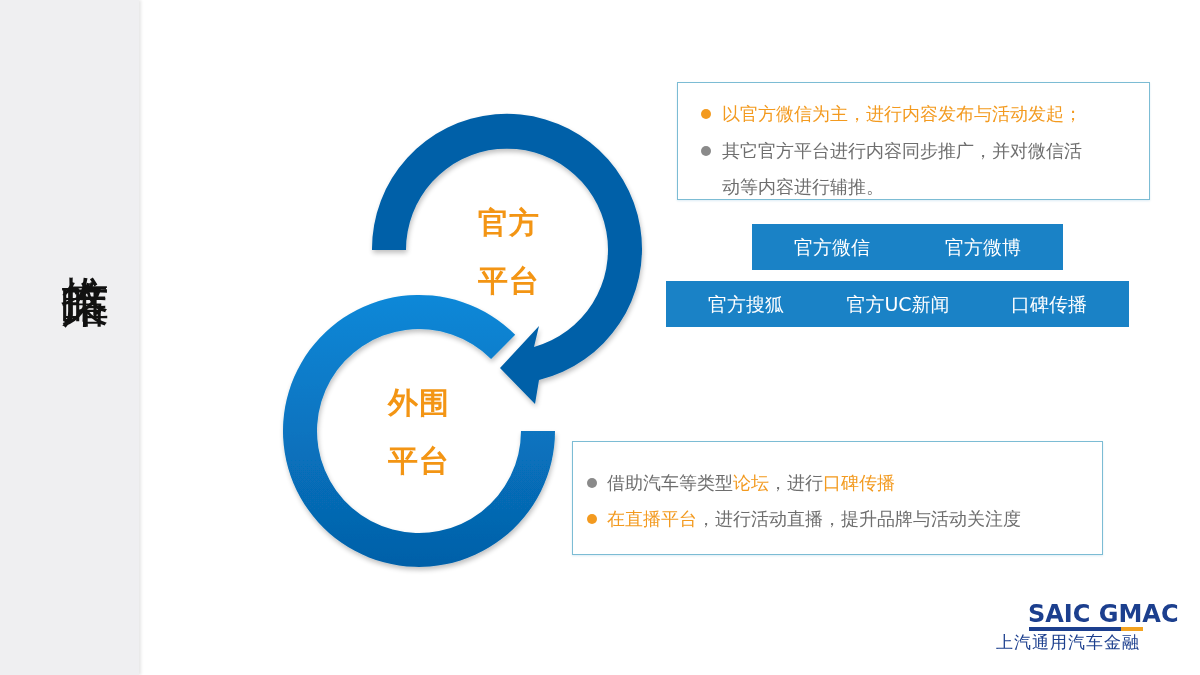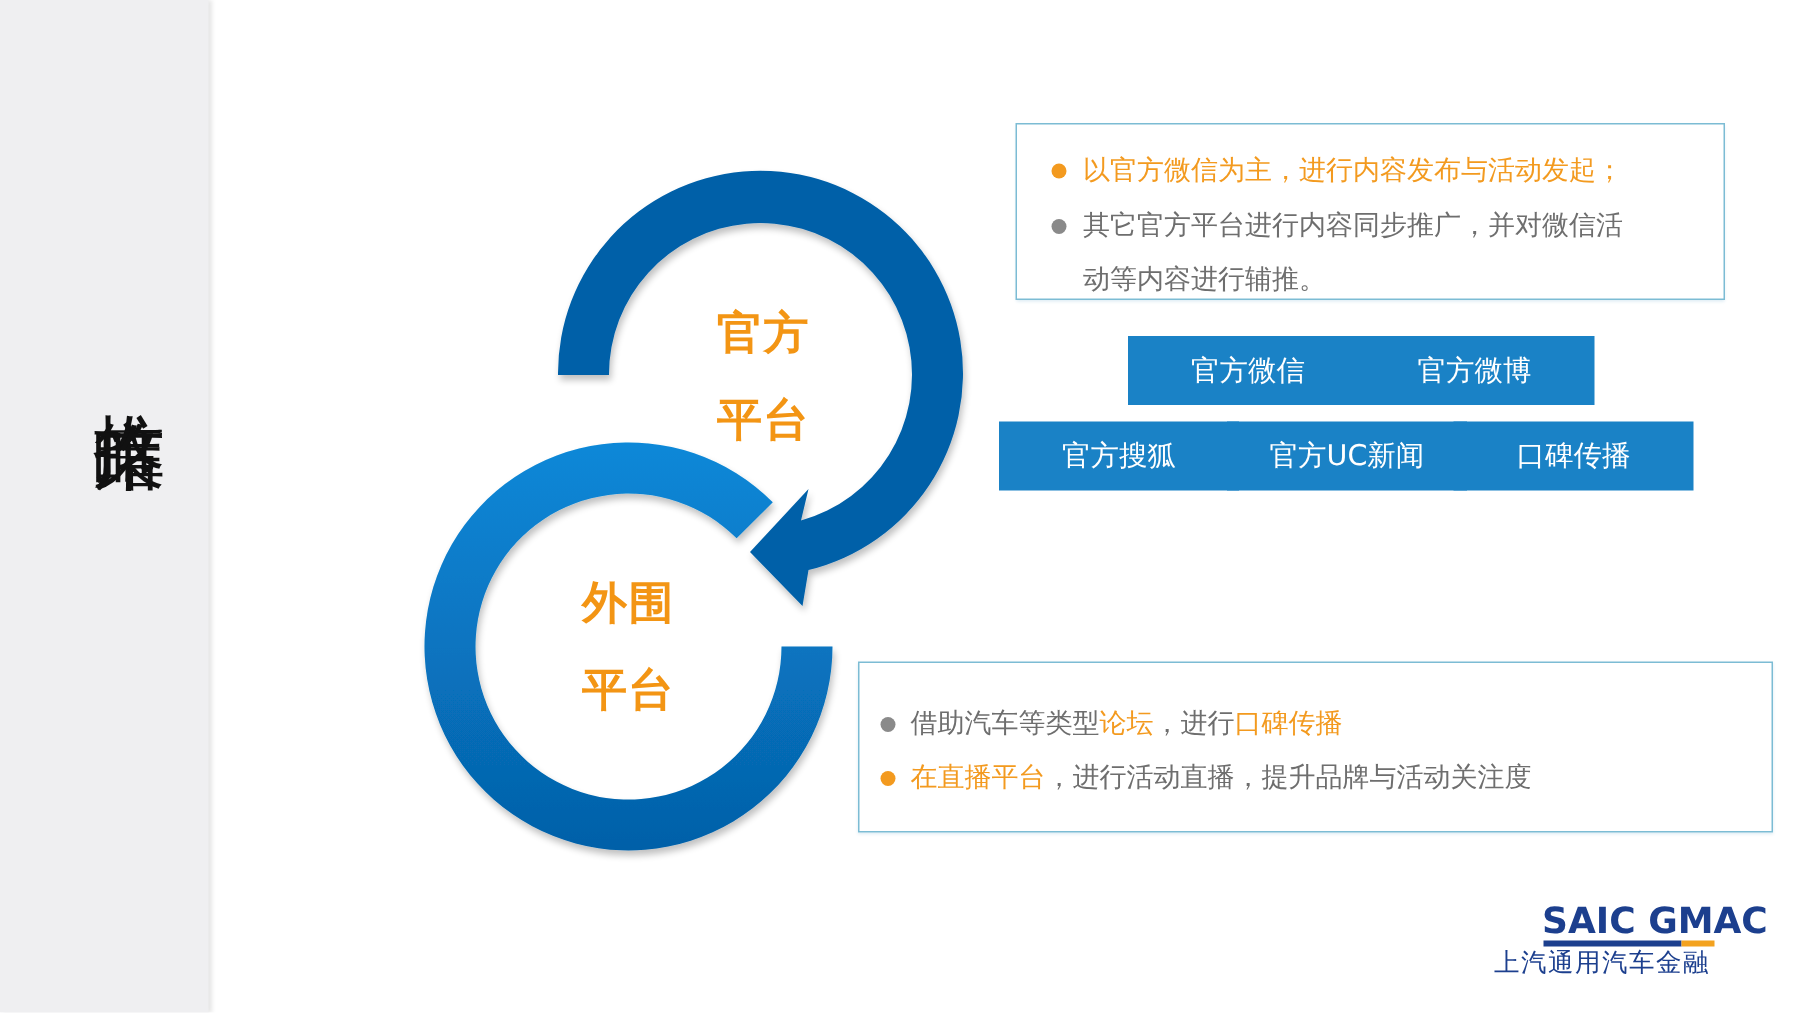--- a/index.html
+++ b/index.html
@@ -79,21 +79,21 @@
   <div class="bullet-line" style="left:44px; top:55px;">其它官方平台进行内容同步推广，并对微信活</div>
   <div class="bullet-line" style="left:44px; top:91px;">动等内容进行辅推。</div>
 </div>
 
 <div class="tag" style="left:752px; top:224px;">官方微信</div>
 <div class="tag" style="left:903px; top:224px;">官方微博</div>
 <div class="tag" style="left:666px; top:281px;">官方搜狐</div>
 <div class="tag" style="left:818px; top:281px;">官方UC新闻</div>
 <div class="tag" style="left:969px; top:281px;">口碑传播</div>
 
-<div class="box" style="left:572px; top:441px; width:610px; height:114px;">
+<div class="box" style="left:572px; top:441px; width:531px; height:114px;">
   <span class="dot" style="left:14px; top:36px; background:#8a8a8a;"></span>
   <div class="bullet-line" style="left:34px; top:28px;">
     <span>借助汽车等类型</span><span class="orange">论坛</span><span>，进行</span><span class="orange">口碑传播</span>
   </div>
   <span class="dot" style="left:14px; top:72px; background:#f39a1f;"></span>
   <div class="bullet-line" style="left:34px; top:64px;text-align:right;">
     <span class="orange">在直播平台</span><span>，进行活动直播，提升品牌与活动关注度</span>
   </div>
 </div>
 

